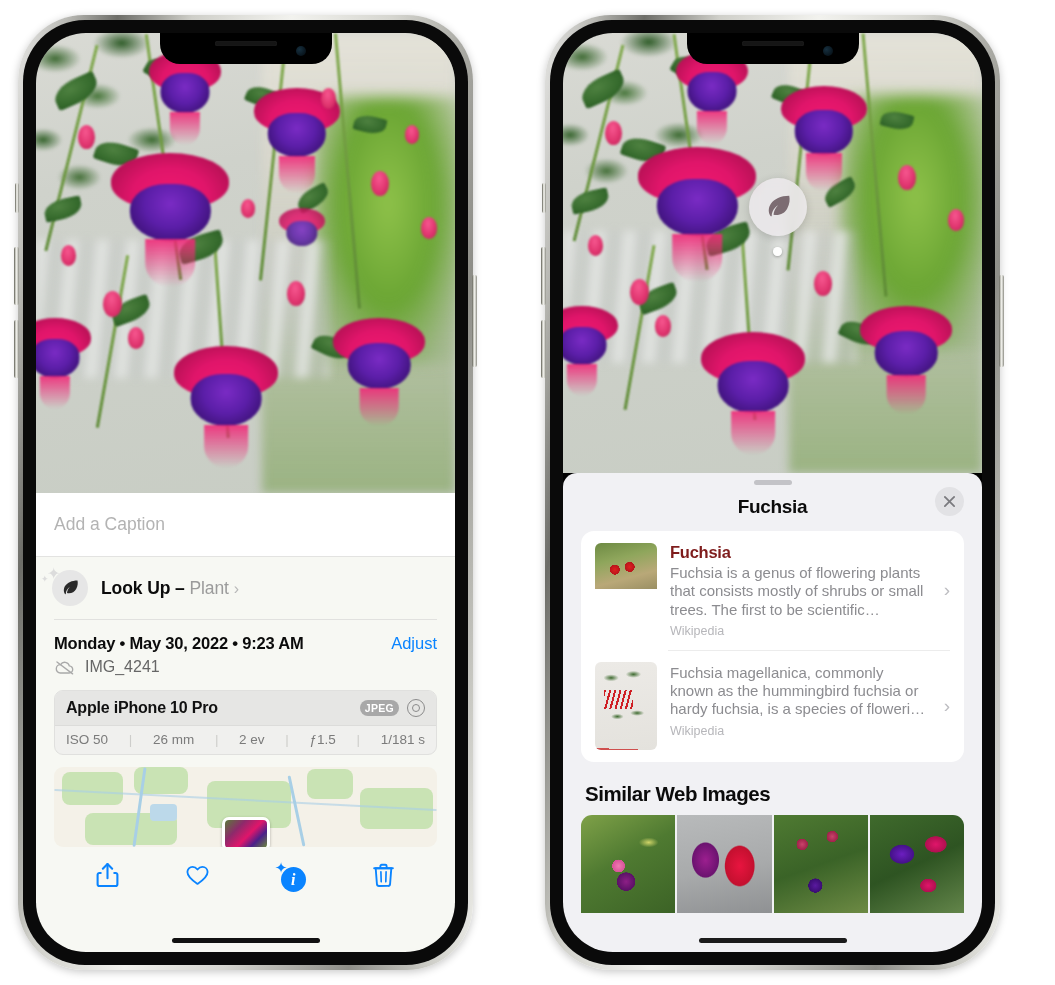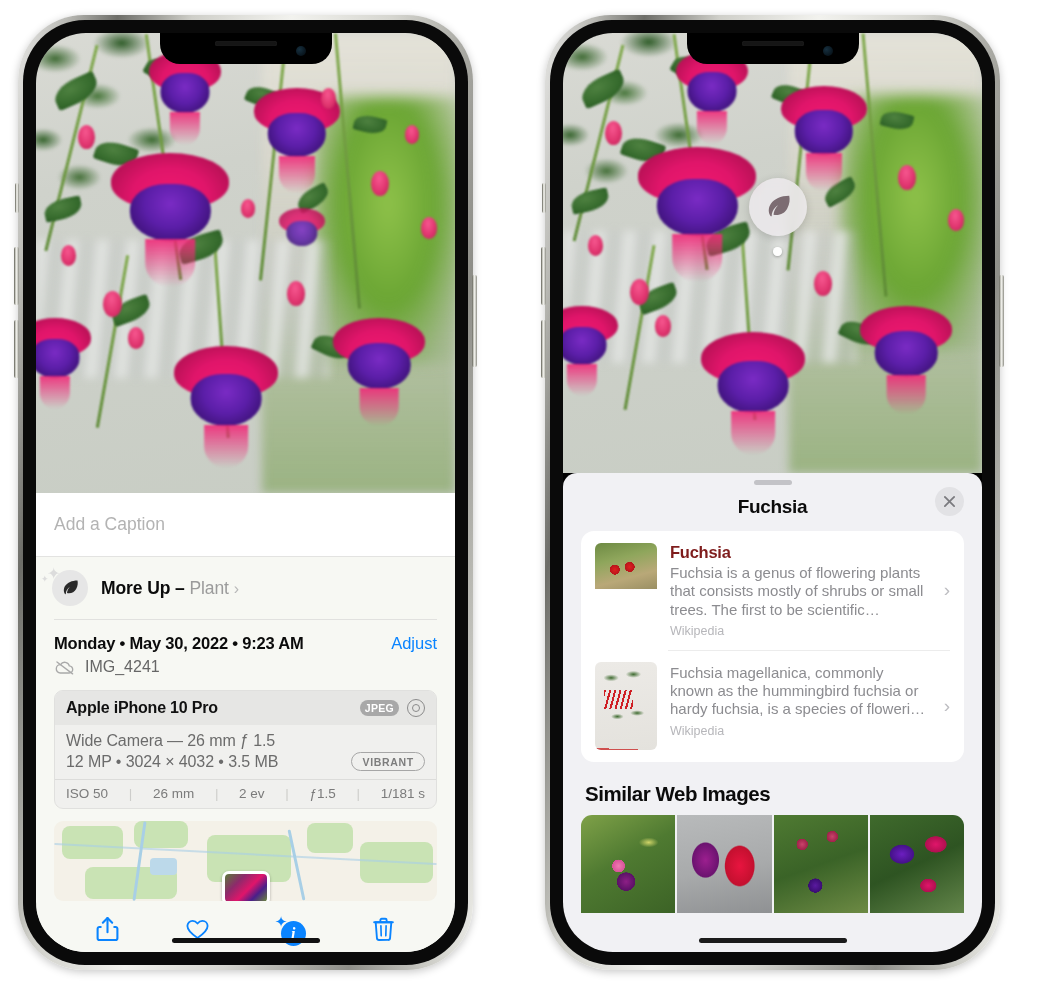--- a/index.html
+++ b/index.html
@@ -486,21 +486,21 @@
           <div class="caption-field">Add a Caption</div>
 
           <div class="lookup-row">
             <div class="leaf-badge">
               <span class="sparkle">✦<span class="s2">✦</span></span>
               <svg viewBox="0 0 24 24" aria-hidden="true">
                 <path d="M21 3c-7 0-12 2.6-14.7 6.4C3.9 12.9 4.3 17 6 19.2c.4.5 1 .3 1-.3 0-3 1.7-6.4 5-8.4-2.2 2.3-3.4 5-3.6 7.6 4.6.9 9-1 11-5C21.4 9.6 21.6 6 21 3z" fill="#2a2a2a"></path>
               </svg>
             </div>
             <div class="lookup-text">
-              <span>More Up – </span><span class="sub">Plant</span><span class="chev">›</span>
+              <span>Look Up – </span><span class="sub">Plant</span><span class="chev">›</span>
             </div>
           </div>
 
           <div class="hairline"></div>
 
           <div class="meta-row">
             <div class="meta-date">Monday • May 30, 2022 • 9:23 AM</div>
             <div class="adjust">Adjust</div>
           </div>
 
@@ -514,27 +514,20 @@
 
           <div class="exif-card">
             <div class="exif-head">
               <span class="exif-model">Apple iPhone 10 Pro</span>
               <span class="exif-head-right">
                 <span class="pill-jpeg">JPEG</span>
                 <span class="raw-ring">
                     <i></i>
                   </span>
               </span>
-            </div>
-            <div class="exif-body">
-              <div class="exif-lens">Wide Camera — 26 mm ƒ 1.5</div>
-              <div class="exif-size-row">
-                <span class="exif-size">12 MP  •  3024 × 4032  •  3.5 MB</span>
-                <span class="pill-vibrant">VIBRANT</span>
-              </div>
             </div>
             <div class="exif-stats">
               <span>ISO 50</span>
               <span class="sep">|</span>
               <span>26 mm</span>
               <span class="sep">|</span>
               <span>2 ev</span>
               <span class="sep">|</span>
               <span>ƒ1.5</span>
               <span class="sep">|</span>

